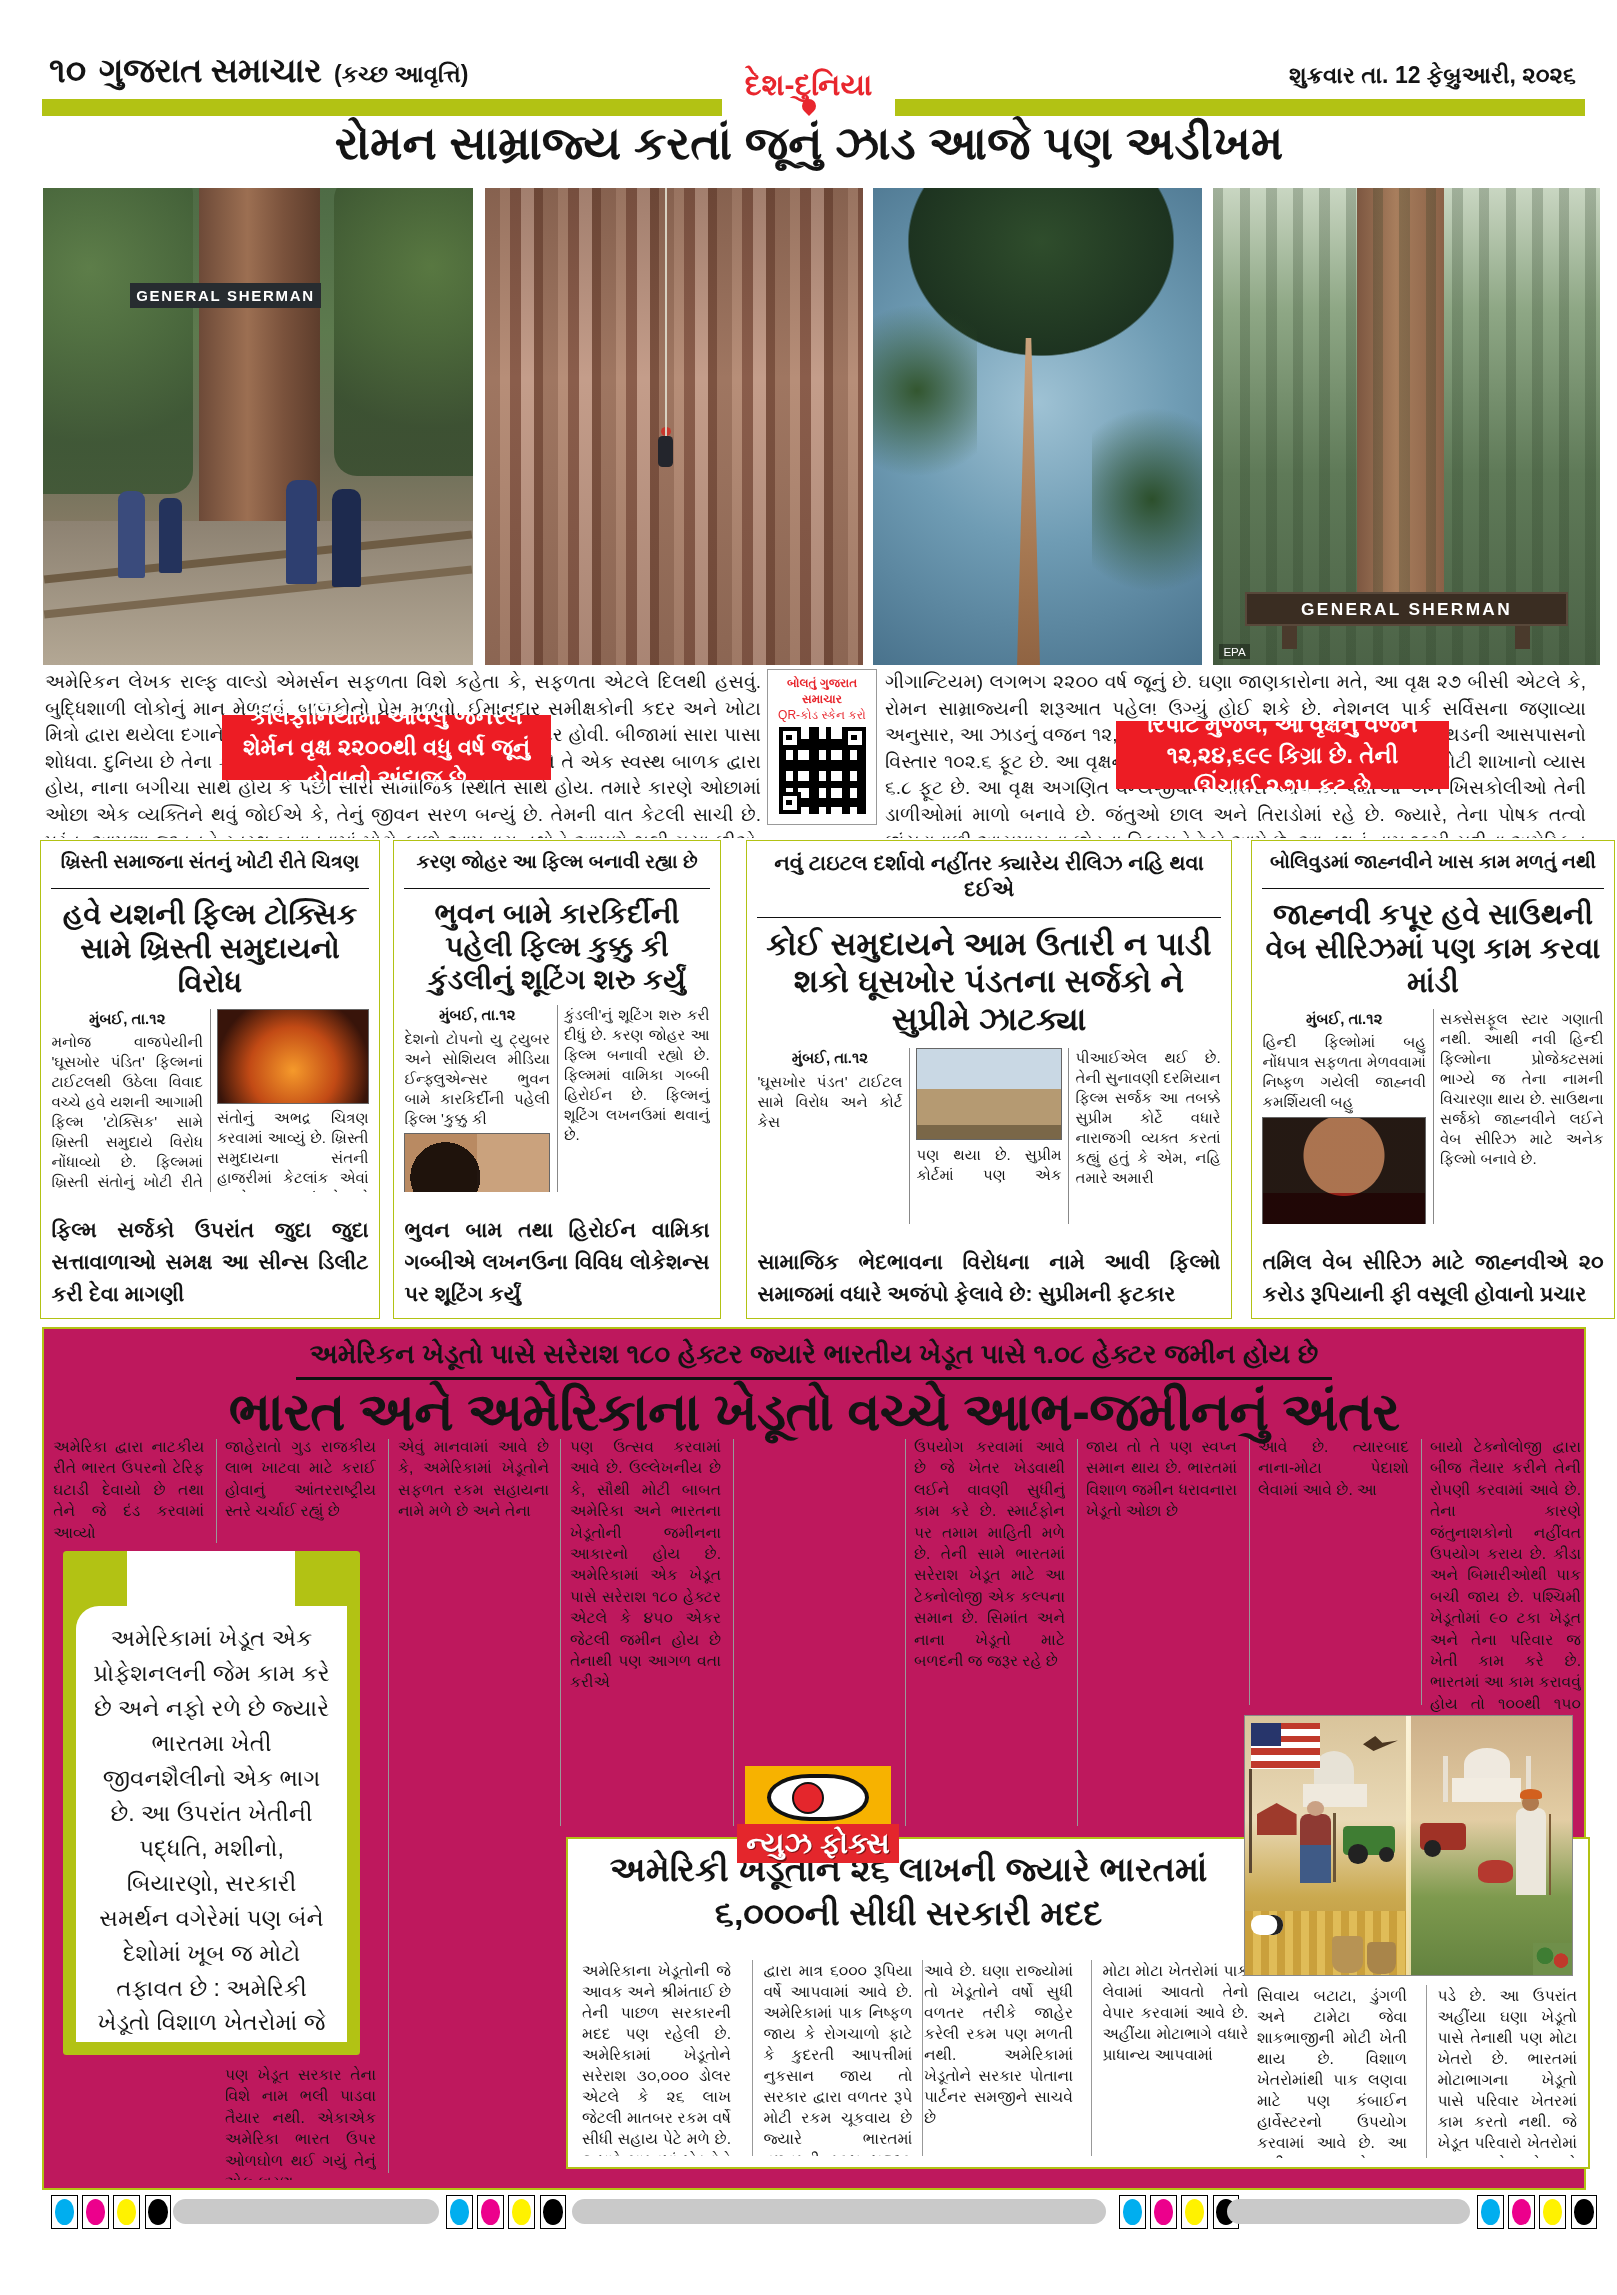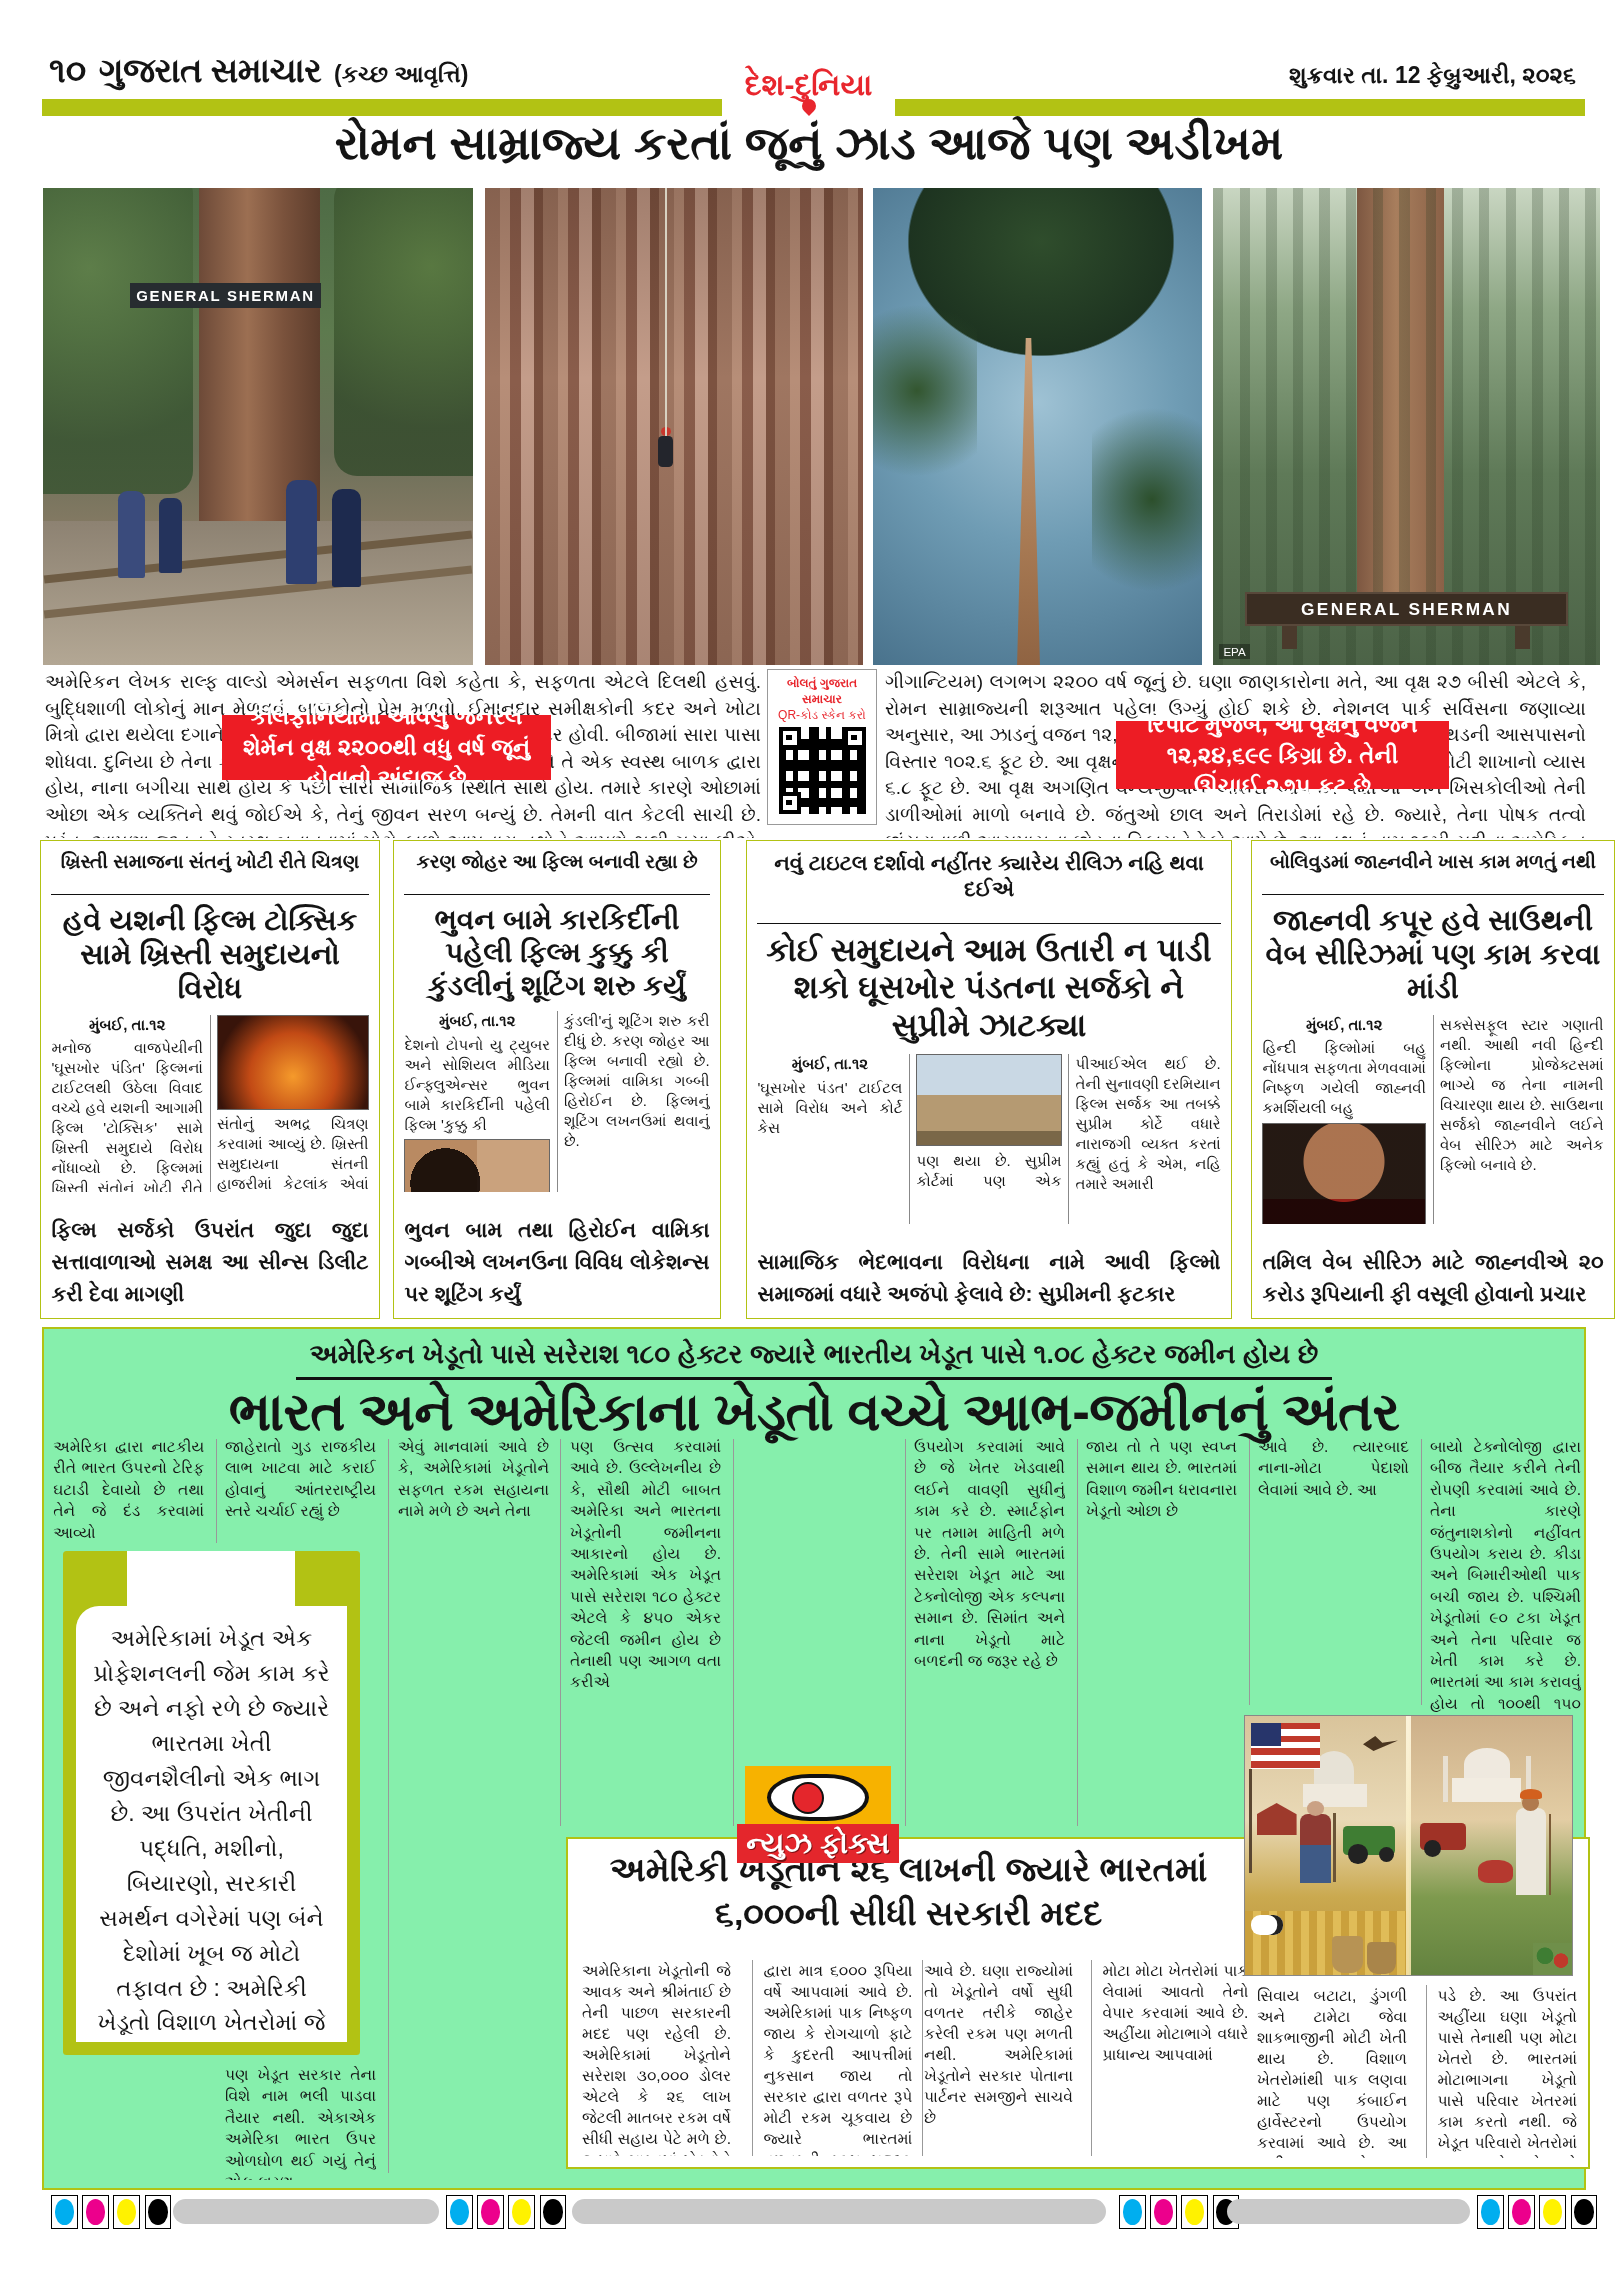--- a/index.html
+++ b/index.html
@@ -11,21 +11,21 @@
   .b{font-weight:bold;}
   .bodytxt{font-size:19px;line-height:26.6px;overflow:hidden;}
   .colbody{font-size:15px;line-height:20px;overflow:hidden;}
   .fcol{font-size:15.6px;line-height:21.4px;overflow:hidden;}
   .greenbar{background:#b2c214;}
   .redbox{background:#ed1c24;color:#fff;font-weight:bold;font-size:23px;line-height:31px;
           display:flex;align-items:center;justify-content:center;text-align:center;padding:5.8px 15px;box-sizing:border-box;}
   .artbox{border:1.7px solid #b2c214;box-sizing:border-box;background:#fff;padding:9.2px 10.4px 8px;
           display:flex;flex-direction:column;}
   .kicker{font-weight:bold;font-size:19px;text-align:center;border-bottom:1.7px solid #111;
-          padding-bottom:20px;line-height:1.25;}
+          padding-bottom:14px;line-height:1.25;}
   .ahead{font-weight:800;text-align:center;line-height:1.18;margin:8px 0 5.8px;}
   .acols{flex:1;column-gap:14px;column-rule:0.6px solid #888;overflow:hidden;margin-top:3.5px;}
   .dateline{font-weight:bold;text-align:center;margin-bottom:3.5px;}
   .note{font-weight:bold;font-size:21px;line-height:32px;text-align:justify;margin-top:22px;}
   .aphoto{width:100%;border:0.6px solid #666;box-sizing:border-box;margin:4.6px 0;break-inside:avoid;}
   .scol{position:absolute;font-size:15.6px;line-height:21px;overflow:hidden;text-align:justify;}
   .vline{position:absolute;width:0.6px;background:#999;}
   .chip{width:26.6px;height:34px;background:#fff;border:1.7px solid #000;box-sizing:border-box;
         display:flex;align-items:center;justify-content:center;margin-right:4.6px;}
   .chip i{display:block;width:19.6px;height:25.4px;border-radius:50%;}
@@ -163,21 +163,21 @@
     <div class="ahead" style="font-size:29px;">જાહ્નવી કપૂર હવે સાઉથની વેબ સીરિઝમાં પણ કામ કરવા માંડી</div>
     <div class="acols just colbody" style="columns:2;">
       <div class="dateline">મુંબઈ, તા.૧૨</div>
       <span>હિન્દી ફિલ્મોમાં બહુ નોંધપાત્ર સફળતા મેળવવામાં નિષ્ફળ ગયેલી જાહ્નવી કમર્શિયલી બહુ</span>
       <div class="aphoto" style="height:127px;background:radial-gradient(circle at 50% 30%,#caa184 40px,#2b2320 41px 100%),linear-gradient(180deg,#d8b79a 0 60%,#c0332f 60%);background-blend-mode:multiply;"></div>
       <span>સક્સેસફૂલ સ્ટાર ગણાતી નથી. આથી નવી હિન્દી ફિલ્મોના પ્રોજેક્ટસમાં ભાગ્યે જ તેના નામની વિચારણા થાય છે. સાઉથના સર્જકો જાહ્નવીને લઈને વેબ સીરિઝ માટે અનેક ફિલ્મો બનાવે છે.</span>
     </div>
     <div class="note">તમિલ વેબ સીરિઝ માટે જાહ્નવીએ ૨૦ કરોડ રૂપિયાની ફી વસૂલી હોવાનો પ્રચાર</div>
   </div>
 
-  <div class="abs" style="left:42px;top:1327px;width:1544px;height:863px;border:2.3px solid #b2c214;box-sizing:border-box;background:#86efac;">
+  <div class="abs" style="left:42px;top:1327px;width:1544px;height:863px;border:2.3px solid #b2c214;box-sizing:border-box;background:#be185d;">
 
     <div style="margin:10.4px auto 0;width:fit-content;max-width:1444px;border-bottom:3.5px solid #111;padding:0 14px 7px;font-size:26.6px;font-weight:800;text-align:center;">અમેરિકન ખેડૂતો પાસે સરેરાશ ૧૮૦ હેક્ટર જ્યારે ભારતીય ખેડૂત પાસે ૧.૦૮ હેક્ટર જમીન હોય છે</div>
     <div class="ctr" style="margin-top:3.5px;font-size:53px;font-weight:800;line-height:1.05;letter-spacing:-0.6px;">ભારત અને અમેરિકાના ખેડૂતો વચ્ચે આભ-જમીનનું અંતર</div>
 
     <div class="abs fcol just" style="left:9.2px;top:107px;width:151px;height:111px;">અમેરિકા દ્વારા નાટકીય રીતે ભારત ઉપરનો ટેરિફ ઘટાડી દેવાયો છે તથા તેને જે દંડ કરવામાં આવ્યો</div>
     <div class="abs fcol just" style="left:181px;top:107px;width:151px;height:111px;">જાહેરાતો ગુડ રાજકીય લાભ ખાટવા માટે કરાઈ હોવાનું આંતરરાષ્ટ્રીય સ્તરે ચર્ચાઈ રહ્યું છે</div>
 
     <div class="abs" style="left:19px;top:222px;width:297px;height:504px;background:#b2c214;border-radius:3.5px;">
       <div class="abs" style="left:12.7px;top:55px;right:12.7px;bottom:12.7px;background:#fff;border-radius:23px 0 0 0;padding:15px 17.3px;font-size:23px;line-height:1.52;text-align:center;overflow:hidden;box-sizing:border-box;">અમેરિકામાં ખેડૂત એક પ્રોફેશનલની જેમ કામ કરે છે અને નફો રળે છે જ્યારે ભારતમા ખેતી જીવનશૈલીનો એક ભાગ છે. આ ઉપરાંત ખેતીની પદ્ધતિ, મશીનો, બિયારણો, સરકારી સમર્થન વગેરેમાં પણ બંને દેશોમાં ખૂબ જ મોટો તફાવત છે : અમેરિકી ખેડૂતો વિશાળ ખેતરોમાં જે ઉપજ લે છે તેનું વેચાણ પણ વૈશ્વિક ધોરણે અને વૈશ્વિક બજાર ભાવે થાય છે. ભારતમાં પણ મોટા પ્રમાણમાં ખેતપેદાશો ઉત્પન્ન થાય છે અને વૈશ્વિક બજારો સુધી પહોંચે છે પણ તેમાંથી જે નફો આવે છે તે વેપારીઓ અને વચેટીયાઓને મળી જાય છે. આ નફો ખેડૂત સુધી તો પહોંચતો જ નથી : અમેરિકામાં ખેડૂતોને સરકાર પોતાના પાર્ટનર સમજીને સાચવે છે. તેમને વળતર આપે છે. જ્યારે ભારતમાં સહાય અને વળતરનો આશય માત્ર દેવામાંથી બહાર લાવવાનો કે ખેડૂત પરિવાર ભુખમરામાં ન સપડાય તેનો છે. દેશની ઈકોનોમીમાં ખેડૂત ખૂબ જ મહત્ત્વનો છે તેવું ક્યારેય માનવામાં આવ્યું જ નથી</div>
       <div class="abs" style="left:64px;top:0;width:168px;height:55px;background:#fff;"></div>

